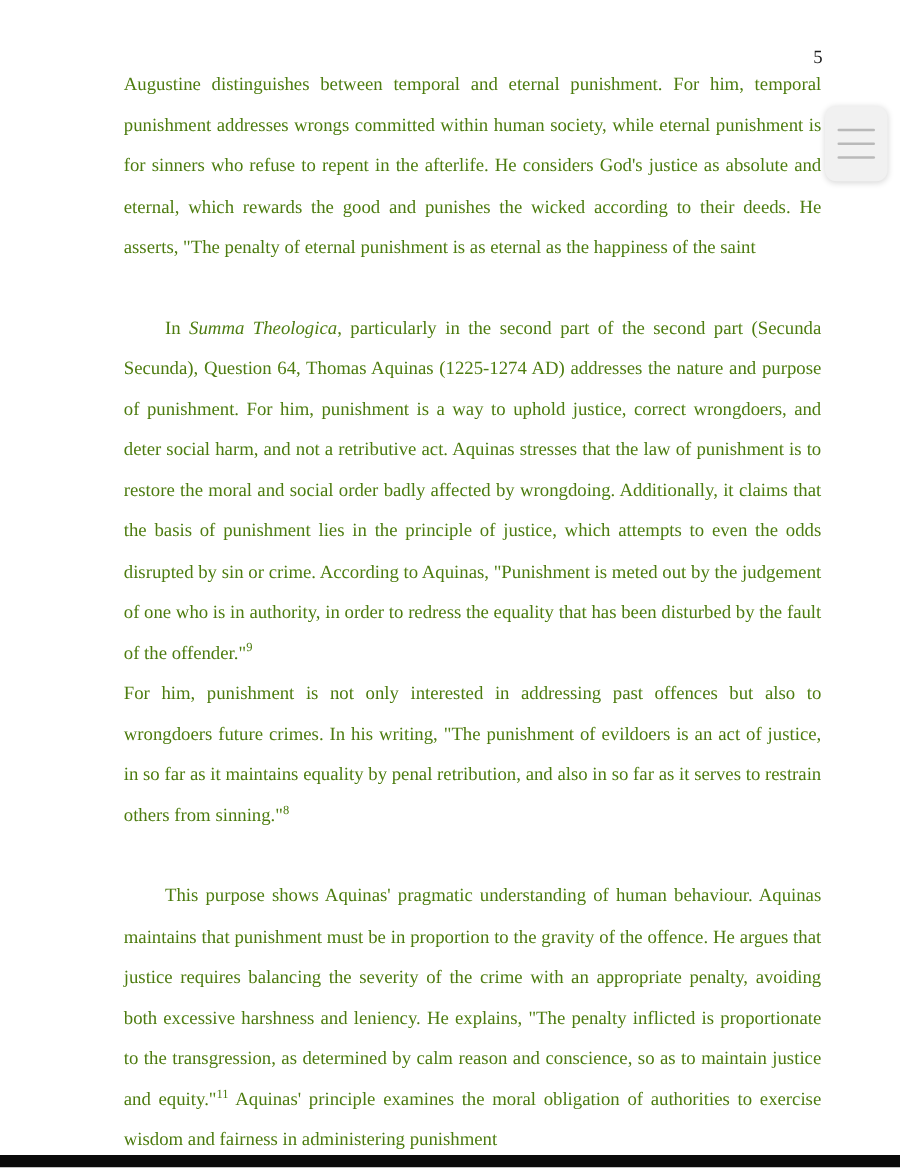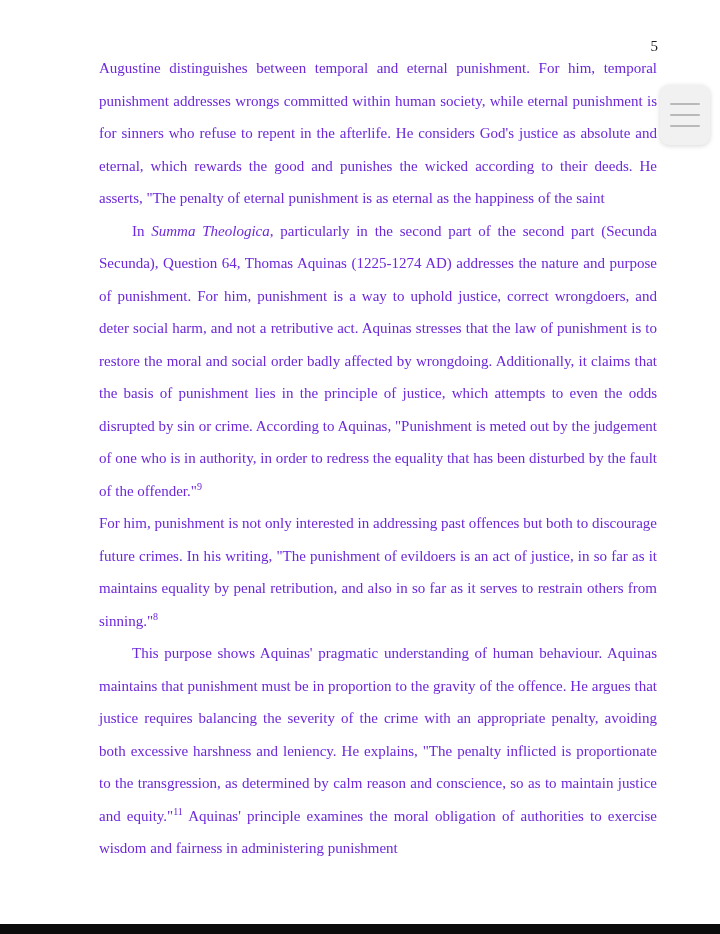--- a/index.html
+++ b/index.html
@@ -16,27 +16,27 @@
     top: 38px;
     right: 62px;
     font-size: 15px;
     color: #1c1c1c;
   }
   .doc-body {
     position: absolute;
     top: 52px;
     left: 99px;
     width: 558px;
-    color: #6d28d9;
+    color: #4d7c0f;
     font-size: 15px;
     line-height: 32.5px;
     text-align: justify;
   }
   .para { margin: 0; }
-  .para.indent { text-indent: 33px; }
+  .para.indent { text-indent: 33px; margin-top: 32px; }
   .doc-body em { font-style: italic; }
   .doc-body sup {
     font-size: 10px;
     line-height: 0;
     vertical-align: super;
   }
   .scroll-handle {
     position: absolute;
     top: 85px;
     right: 10px;
@@ -70,21 +70,21 @@
 </head>
 <body>
 
 <div class="screen">
 
   <div class="page-number">5</div>
 
   <div class="doc-body">
       <p class="para"><span>Augustine distinguishes between temporal and eternal punishment. For him, temporal punishment addresses wrongs committed within human society, while eternal punishment is for sinners who refuse to repent in the afterlife. He considers God's justice as absolute and eternal, which rewards the good and punishes the wicked according to their deeds. He asserts, "The penalty of eternal punishment is as eternal as the happiness of the saint</span></p>
       <p class="para indent"><span>In </span><em>Summa Theologica</em><span>, particularly in the second part of the second part (Secunda Secunda), Question 64, Thomas Aquinas (1225-1274 AD) addresses the nature and purpose of punishment. For him, punishment is a way to uphold justice, correct wrongdoers, and deter social harm, and not a retributive act. Aquinas stresses that the law of punishment is to restore the moral and social order badly affected by wrongdoing. Additionally, it claims that the basis of punishment lies in the principle of justice, which attempts to even the odds disrupted by sin or crime. According to Aquinas, "Punishment is meted out by the judgement of one who is in authority, in order to redress the equality that has been disturbed by the fault of the offender."</span><sup>9</sup></p>
-      <p class="para"><span>For him, punishment is not only interested in addressing past offences but both to discourage future crimes. In his writing, "The punishment of evildoers is an act of justice, in so far as it maintains equality by penal retribution, and also in so far as it serves to restrain others from sinning."</span><sup>8</sup></p>
+      <p class="para"><span>For him, punishment is not only interested in addressing past offences but also to wrongdoers future crimes. In his writing, "The punishment of evildoers is an act of justice, in so far as it maintains equality by penal retribution, and also in so far as it serves to restrain others from sinning."</span><sup>8</sup></p>
       <p class="para indent"><span>This purpose shows Aquinas' pragmatic understanding of human behaviour. Aquinas maintains that punishment must be in proportion to the gravity of the offence. He argues that justice requires balancing the severity of the crime with an appropriate penalty, avoiding both excessive harshness and leniency. He explains, "The penalty inflicted is proportionate to the transgression, as determined by calm reason and conscience, so as to maintain justice and equity."</span><sup>11</sup><span>  Aquinas' principle examines the moral obligation of authorities to exercise wisdom and fairness in administering punishment</span></p>
     </div>
 
   <div class="scroll-handle">
     <span class="bar"></span>
     <span class="bar"></span>
     <span class="bar"></span>
   </div>
 
   <div class="bottom-bar"></div>

